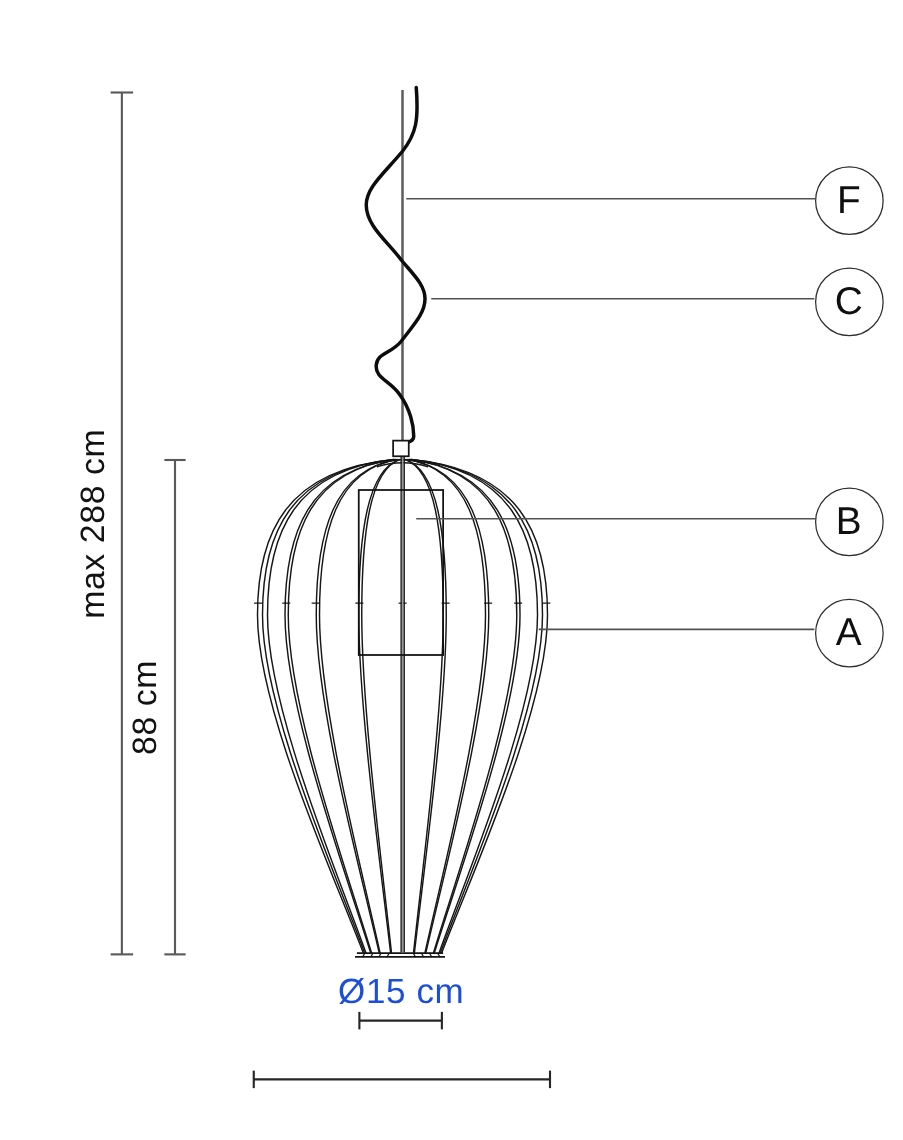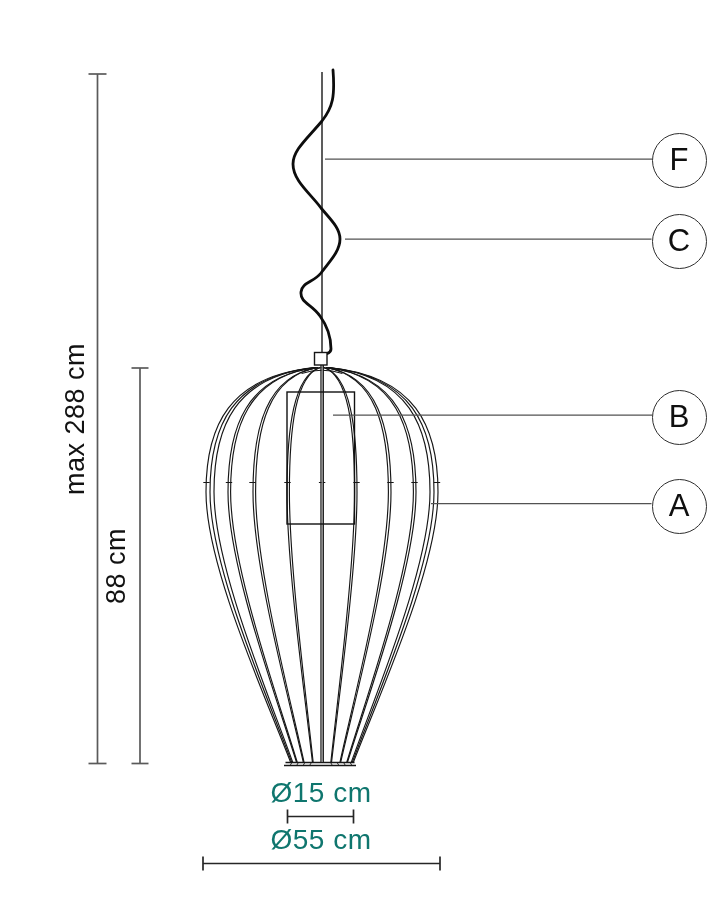--- a/index.html
+++ b/index.html
@@ -18,21 +18,21 @@
     font-size:27px;
     letter-spacing:0.5px;
     color:#121212;
   }
   .hlabel{
     position:absolute;
     transform:translateX(-50%);
     white-space:nowrap;
     font-size:28px;
     letter-spacing:0.5px;
-    color:#0f766e;
+    color:#1d4ed8;
     line-height:28px;
   }
   .callout{
     position:absolute;
     width:55px;height:55px;
     border:1.5px solid #2e2e2e;
     border-radius:50%;
     background:#ffffff;
     display:flex;align-items:center;justify-content:center;
     font-size:31px;
@@ -145,21 +145,20 @@
     <g stroke="#262626" stroke-width="1.7">
       <line x1="203" y1="863.5" x2="440" y2="863.5"></line>
       <line x1="203" y1="856.5" x2="203" y2="870.5"></line>
       <line x1="440" y1="856.5" x2="440" y2="870.5"></line>
     </g>
   </svg>
 
   <div class="vlabel" style="left:75px;top:419px;">max 288 cm</div>
   <div class="vlabel" style="left:116px;top:566px;">88 cm</div>
   <div class="hlabel" style="left:321px;top:779px;">Ø15 cm</div>
-  <div class="hlabel" style="left:321px;top:826px;">Ø55 cm</div>
 
   <div class="callout" style="left:651.5px;top:132.5px;">
     <span>F</span>
   </div>
   <div class="callout" style="left:651.5px;top:213.5px;">
     <span>C</span>
   </div>
   <div class="callout" style="left:651.5px;top:389.5px;">
     <span>B</span>
   </div>

